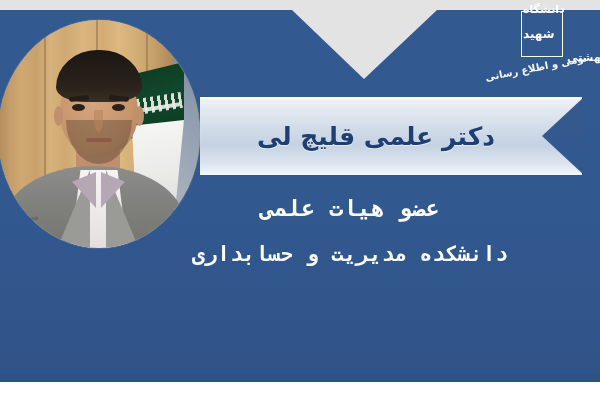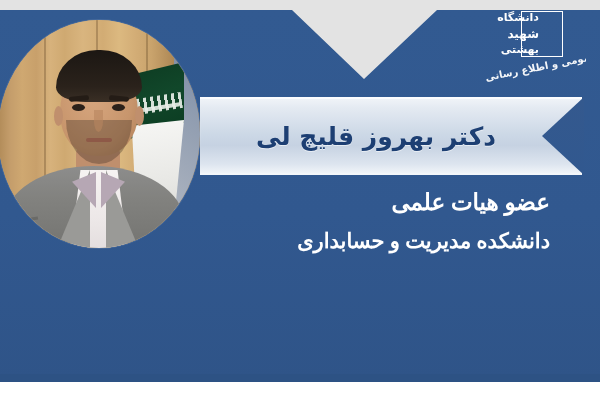--- a/index.html
+++ b/index.html
@@ -110,39 +110,39 @@
     font-weight: bold;
     letter-spacing: 0px;
     white-space: nowrap;
     text-shadow: 0 1px 0 rgba(255,255,255,.55);
   }
 
   
   .subtitle {
     position: absolute;
     left: 150px;
-    top: 188px;
+    top: 196px;
     width: 400px;
     direction: rtl;
-    text-align: right;
+    text-align: center;
     color: #ffffff;
-    font-family: Liberation Serif, serif;
+    font-family: Liberation Mono, monospace;
     font-weight: bold;
     line-height: 1.30;
   }
   .subtitle .line1 {
     font-size: 23px;
     display: block;
     white-space: nowrap;
   }
   .subtitle .line2 {
     font-size: 21px;
     display: block;
     white-space: nowrap;
-    margin-top: 10px;
+    margin-top: 16px;
   }
 
   
   .portrait {
     position: absolute;
     left: -2px;
     top: 20px;
     width: 202px;
     height: 228px;
     border-radius: 50%;
@@ -360,23 +360,23 @@
     border: 1.6px solid #ffffff;
     background: transparent;
     box-sizing: border-box;
   }
   .logo-lines {
     position: absolute;
     left: 45px; top: 5px;
     width: 16px; height: 42px;
     display: flex;
     flex-direction: column;
-    align-items: flex-start;
+    align-items: flex-end;
     justify-content: center;
-    gap: 4px;
+    gap: 12px;
     direction: rtl;
   }
   .logo-lines span {
     display: block;
     color: #ffffff;
     font-family: "DejaVu Sans", "Liberation Sans", sans-serif;
     font-weight: bold;
     line-height: 1.05;
     white-space: nowrap;
   }
@@ -410,21 +410,21 @@
 
   <div class="top-strip"></div>
 
   <div class="blue-panel"></div>
   <div class="blue-bottom-line"></div>
 
   <div class="ribbon"></div>
   <div class="ribbon-notch"></div>
   <div class="ribbon-top-hl"></div>
   <div class="ribbon-bot-hl"></div>
-  <div class="ribbon-text">دکتر بهروز قلیچ لی</div>
+  <div class="ribbon-text">دکتر علمی قلیچ لی</div>
 
   <div class="subtitle">
     <span class="line1">عضو هیات علمی</span>
     <span class="line2">دانشکده مدیریت و حسابداری</span>
   </div>
 
   <div class="portrait">
     <div class="wall"></div>
     <div class="wall-seam s1"></div>
     <div class="wall-seam s2"></div>

